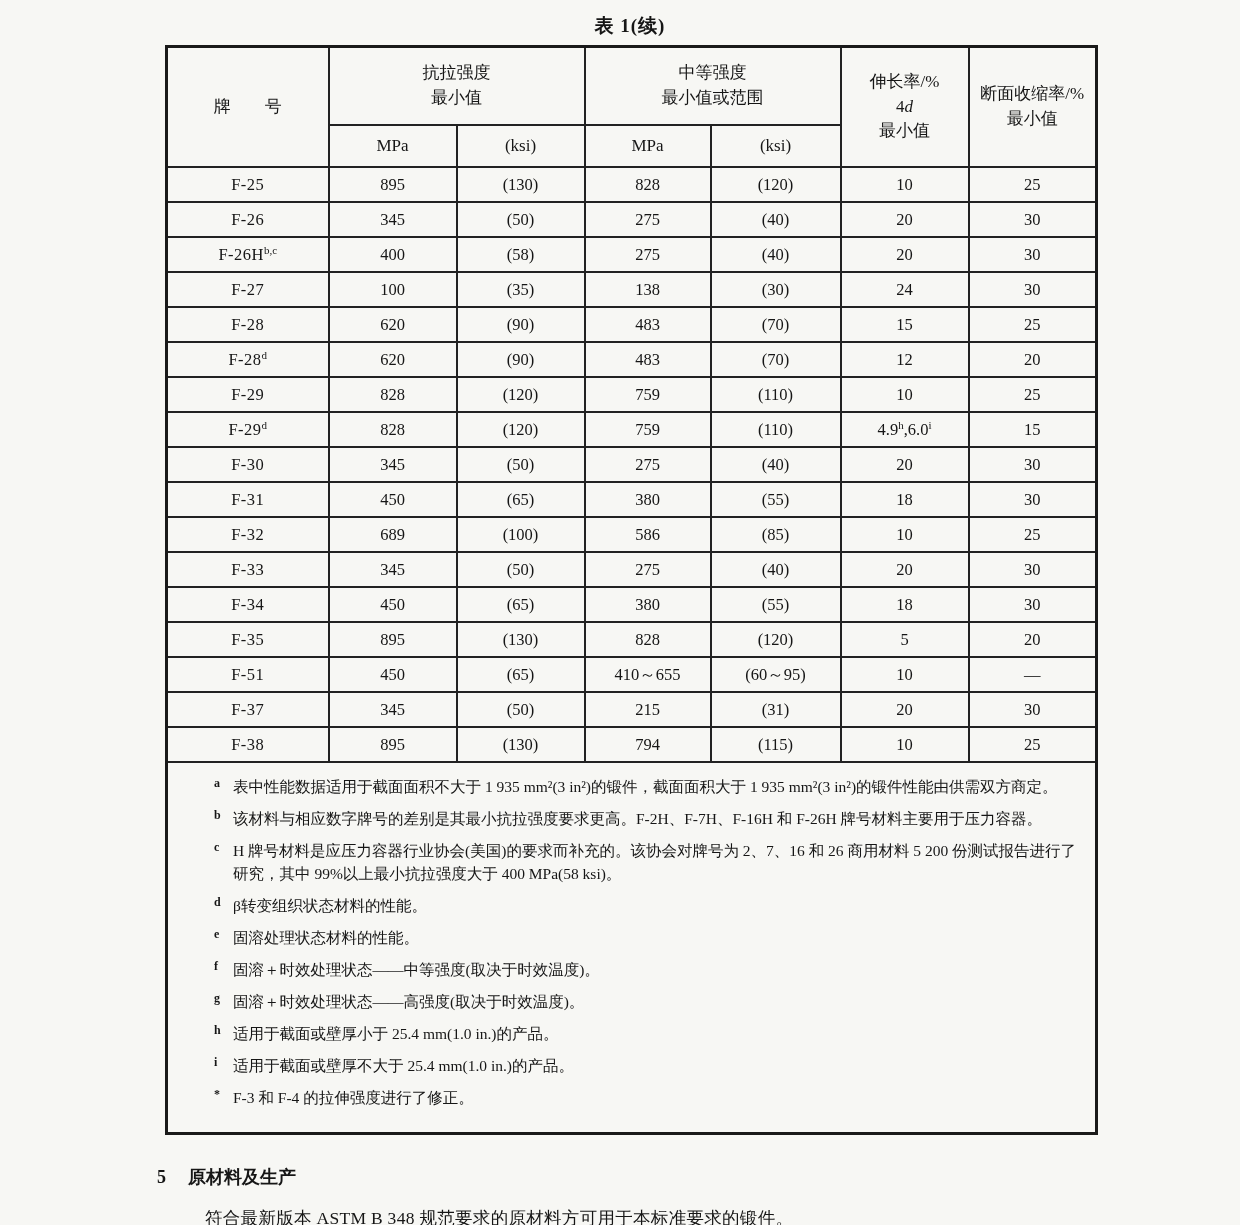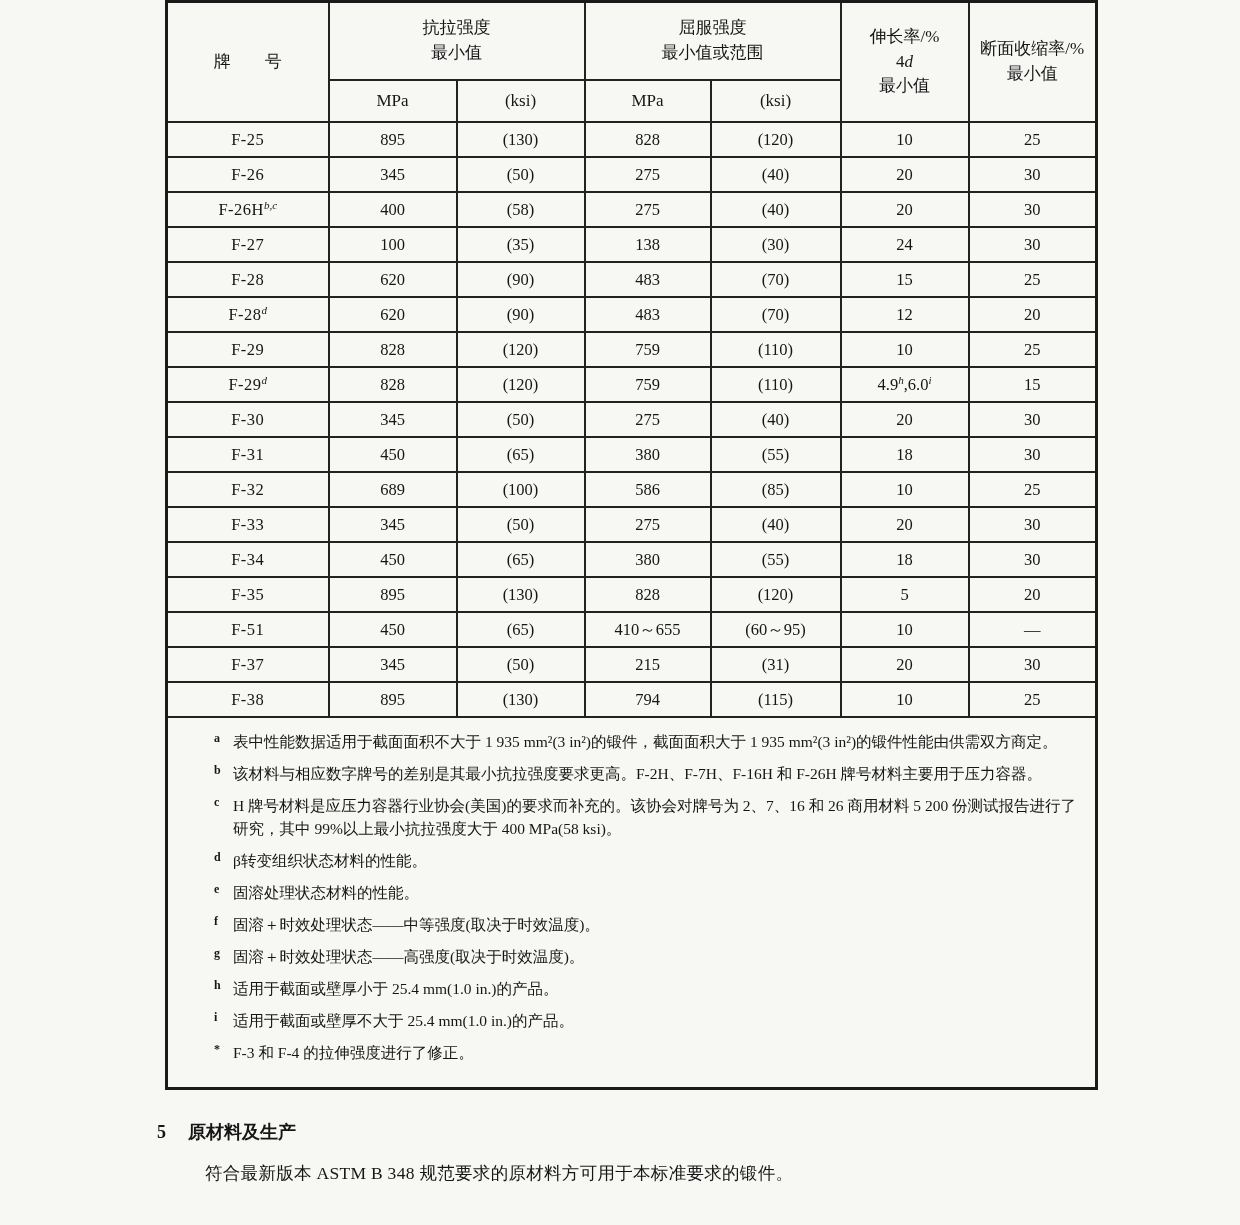--- a/index.html
+++ b/index.html
@@ -20,21 +20,21 @@
     border-collapse:collapse;border:3px solid #1a1a1a;
   }
   .main th,.main td{
     border:2px solid #222;text-align:center;vertical-align:middle;padding:0;
   }
   .main thead th{font-weight:400;font-size:17px;line-height:1.45;}
   .hrow1 th{height:76px;}
   .hrow2 th{height:40px;font-size:16.5px;border-radius:20px;}
   .main tbody td{height:33px;font-size:16.5px;font-weight:500;}
   .grade-cell{letter-spacing:.5px;}
-  .csup{font-size:11px;vertical-align:super;line-height:0;letter-spacing:0;font-style:italic;}
+  .csup{font-size:11px;vertical-align:super;line-height:0;letter-spacing:0;}
   .ital{font-style:italic;font-family:"Liberation Serif",serif;}
   .fn-cell{
     text-align:left !important;vertical-align:top !important;
     padding:12px 18px 14px 38px !important;height:366px;
   }
   .fn{
     position:relative;padding-left:27px;margin:0 0 9px 0;
     font-size:15.5px;line-height:23px;font-weight:500;
   }
   .fn .fn-marker{
@@ -48,40 +48,41 @@
   .section-head .num{font-family:"Liberation Serif",serif;}
   .section-body{
     margin:17px 0 0 205px;font-size:17.5px;font-weight:500;letter-spacing:.3px;
   }
 </style>
 </head>
 <body>
 
 <div class="sheet">
 
+  <div class="doc-title">表 1(续)</div>
 
   <table class="main">
     <colgroup>
       <col style="width:162px">
         <col style="width:128px">
         <col style="width:128px">
       <col style="width:126px">
         <col style="width:130px">
         <col style="width:128px">
         <col style="width:128px">
     </colgroup>
     <thead>
       <tr class="hrow1">
         <th rowspan="2">牌　　号</th>
         <th colspan="2">
           <div>抗拉强度</div>
           <div>最小值</div>
         </th>
         <th colspan="2">
-          <div>屈服强度</div>
+          <div>中等强度</div>
           <div>最小值或范围</div>
         </th>
         <th rowspan="2">
           <div>伸长率/%</div>
           <div><span>4</span><span class="ital">d</span></div>
           <div>最小值</div>
         </th>
         <th rowspan="2">
           <div>断面收缩率/%</div>
           <div>最小值</div>

